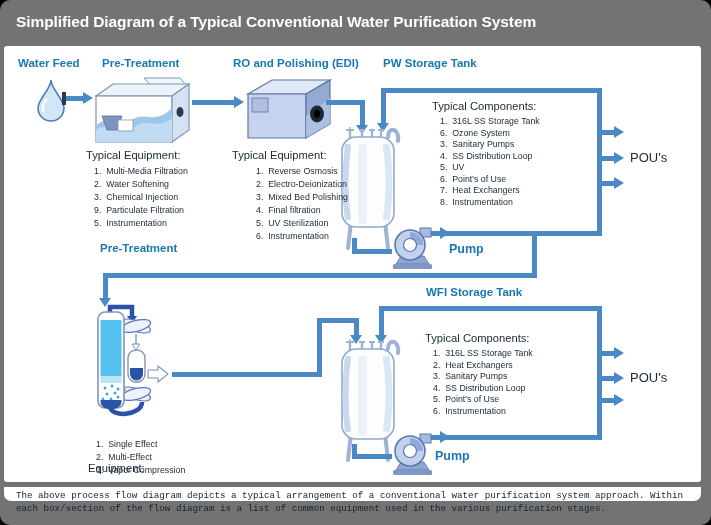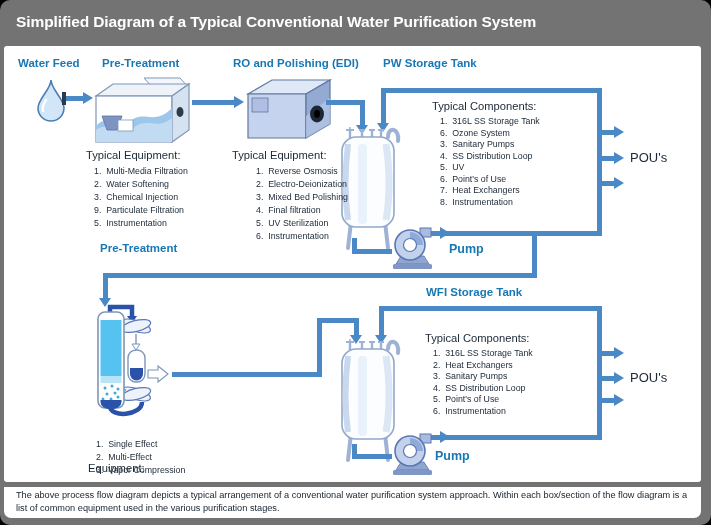--- a/index.html
+++ b/index.html
@@ -1,20 +1,20 @@
 <!DOCTYPE html>
 <html><head>
 <meta charset="utf-8">
 <style>
   html,body{margin:0;padding:0;background:#000;}
   .frame{position:relative;width:711px;height:525px;background:#737373;border-radius:10px;overflow:hidden;
          font-family:"Liberation Sans",sans-serif;}
   .title{position:absolute;left:16px;top:13px;color:#fff;font-size:15.5px;font-weight:700;letter-spacing:-0.1px;}
   .diagram{position:absolute;left:4px;top:46px;width:697px;height:436px;background:#ffffff;border-radius:3px;}
-  .caption-bar{position:absolute;left:4px;top:487px;width:697px;height:31px;background:#ffffff;border-radius:0 0 7px 7px;}
+  .caption-bar{position:absolute;left:4px;top:487px;width:697px;height:14px;background:#ffffff;border-radius:0 0 7px 7px;font-family:Liberation Mono, monospace;}
   .caption{position:absolute;left:12px;top:2px;width:678px;font-size:9.2px;line-height:1.45;color:#16222e;}
   .lbl{position:absolute;color:#1878b4;font-weight:700;font-size:11.5px;white-space:nowrap;}
   .hd{position:absolute;color:#1b2836;font-size:11.2px;white-space:nowrap;}
   .lst{position:absolute;margin:0;padding:0;list-style:none;color:#1b2836;font-size:8.8px;}
   .lst li{white-space:pre;}
   .lh13 li{line-height:13px;}
   .lh11 li{line-height:11.5px;}
   .pou{position:absolute;color:#1b2836;font-size:13px;white-space:nowrap;}
   .pipe{position:absolute;background:#4a89c6;}
   .ah{position:absolute;width:0;height:0;}

